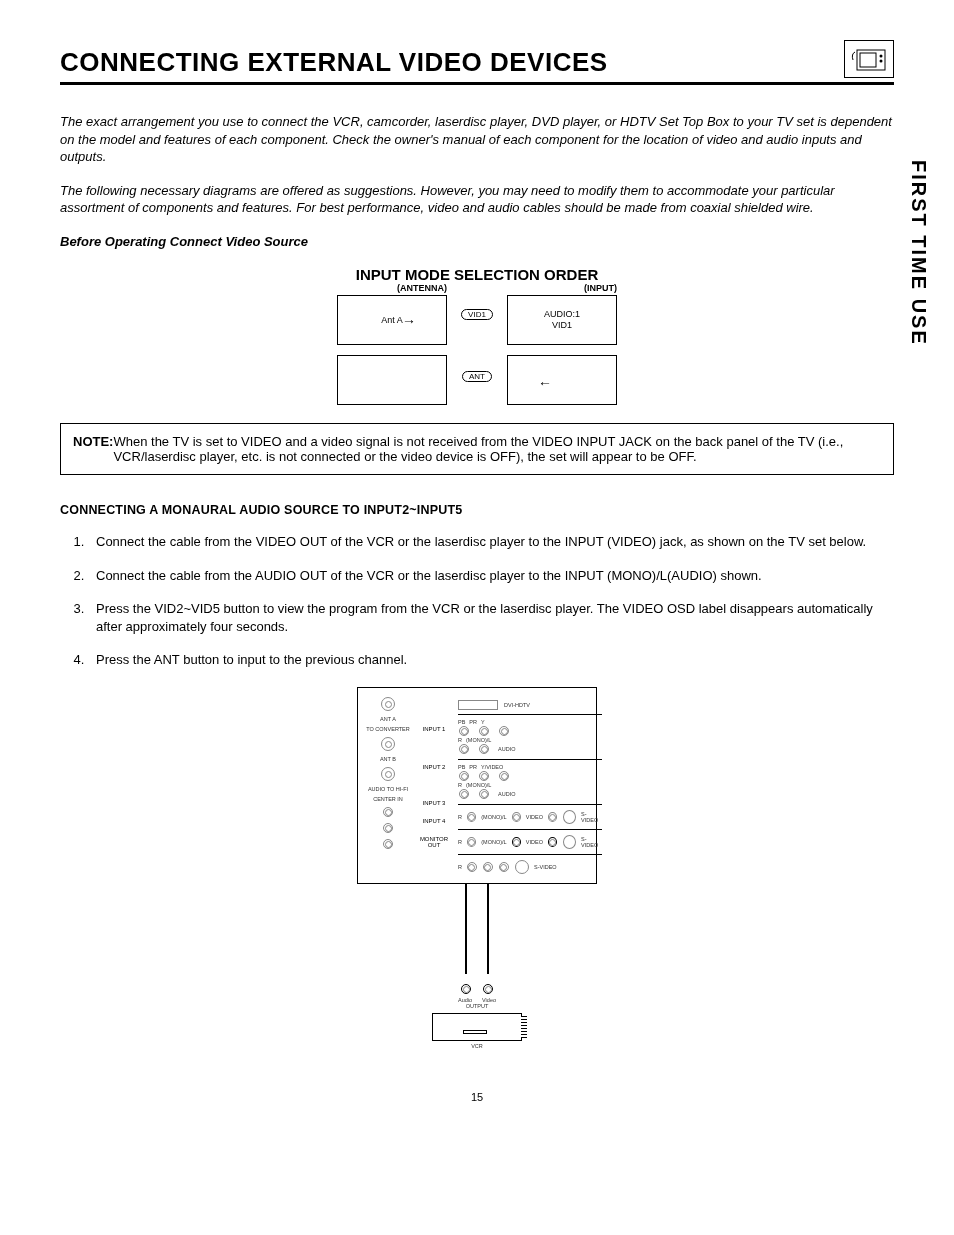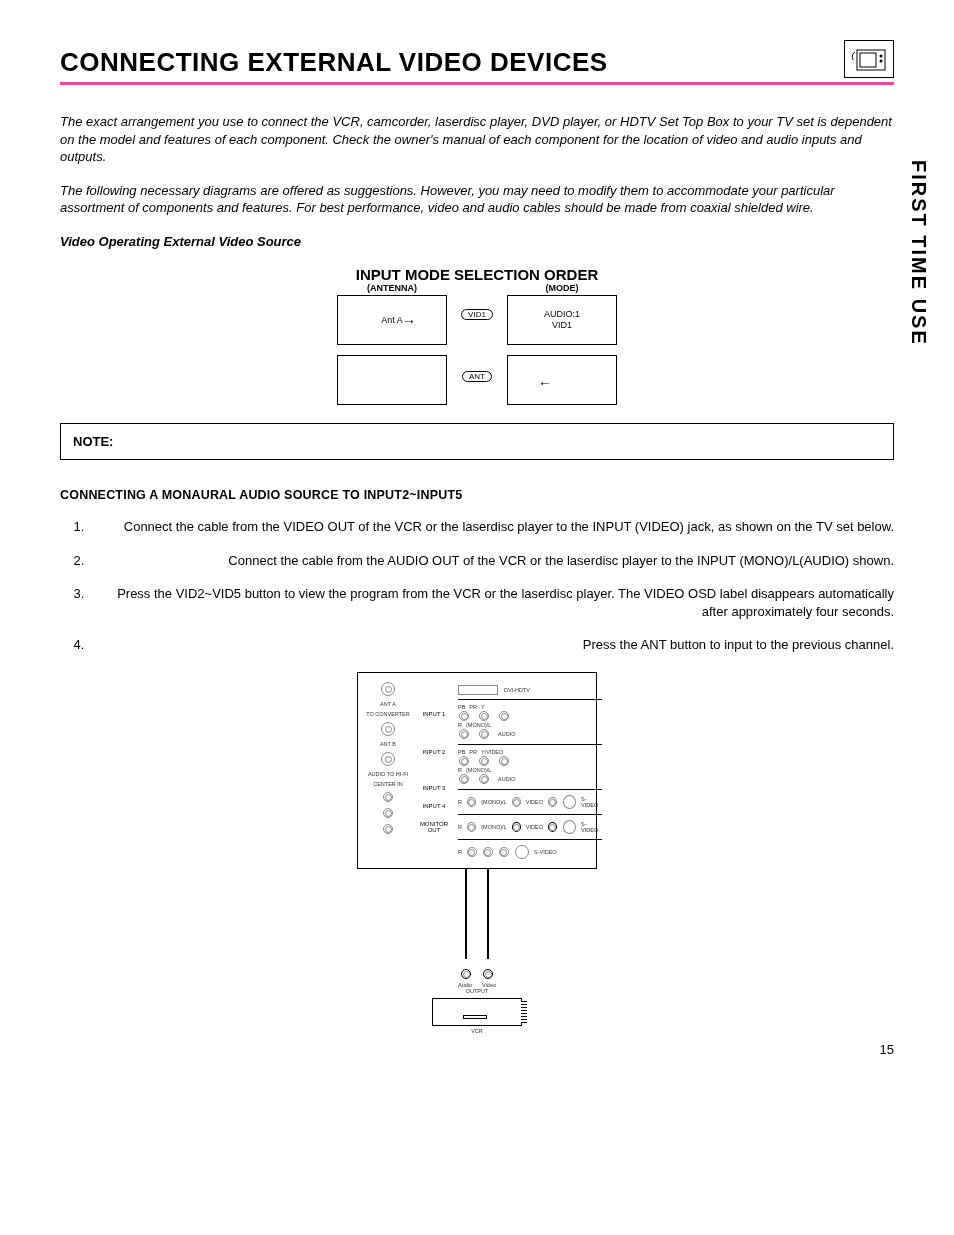--- a/index.html
+++ b/index.html
@@ -6,46 +6,46 @@
   body {
     font-family: Arial, Helvetica, sans-serif;
     font-size: 13px;
     color: #000;
     background: #fff;
     width: 954px;
     margin: 0 auto;
     padding: 40px 60px 30px 60px;
     position: relative;
   }
-  .header-row { display: flex; justify-content: space-between; align-items: flex-end; border-bottom: 3px solid #ec4899; padding-bottom: 4px; margin-bottom: 28px; }
+  .header-row { display: flex; justify-content: space-between; align-items: flex-end; border-bottom: 3px solid #000000; padding-bottom: 4px; margin-bottom: 28px; }
   h1 { font-size: 26px; font-weight: bold; letter-spacing: 0.5px; text-transform: uppercase; }
   .header-icon { width: 50px; height: 38px; border:1px solid #000; display:flex; align-items:center; justify-content:center; font-size:10px; }
   .side-tab {
     position: absolute;
     right: 24px;
     top: 160px;
     writing-mode: vertical-rl;
     text-orientation: mixed;
     font-weight: bold;
     font-size: 20px;
     letter-spacing: 2px;
   }
   p { margin-bottom: 16px; line-height: 1.35; font-style: italic; }
   .bold { font-weight: bold; }
   .diagram-title { text-align:center; font-weight:bold; font-size:15px; margin-top:8px; }
   .diagram1 { width: 340px; margin: 0 auto 14px auto; font-size:9px; }
   .d1-row { display:flex; gap:60px; justify-content:center; }
-  .d1-col { display:flex; flex-direction:column; align-items:center; }
+  .d1-col { display:flex; flex-direction:column; align-items:flex-end; }
   .d1-head { font-weight:bold; font-size:9px; margin-bottom:2px; }
   .d1-box { border:1px solid #000; width:110px; height:50px; display:flex; align-items:center; justify-content:center; text-align:center; line-height:1.2; }
   .d1-pill { border:1px solid #000; border-radius:8px; font-size:8px; padding:0 6px; background:#fff; }
   .note-box { border:1px solid #000; padding:10px 12px; margin: 6px 0 28px 0; display:flex; font-size:13px; }
   .note-label { font-weight:bold; }
   h2 { font-size:12.5px; font-weight:bold; margin-bottom:16px; text-transform:uppercase; letter-spacing:0.2px; }
-  ol { list-style-position: outside; padding-left: 28px; margin-bottom:18px;text-align:right; }
+  ol { list-style-position: outside; padding-left: 28px; margin-bottom:18px; }
   ol li { margin-bottom:16px; padding-left:8px; line-height:1.35; }
   .diagram2 {
     width: 240px; margin: 0 auto; border:1px solid #000; font-size:7px; padding:8px 8px 4px 8px;
     display:grid; grid-template-columns: 44px 40px 1fr; gap:4px;
   }
   .connector { width:14px; height:14px; border:1.5px solid #888; border-radius:50%; display:inline-flex; align-items:center; justify-content:center; margin:1px; }
   .connector::after { content:""; width:5px; height:5px; border:1px solid #888; border-radius:50%; }
   .conn-sm { width:10px; height:10px; }
   .row { border-top:1px solid #000; padding:4px 0; display:flex; align-items:center; gap:6px; }
   .row:first-child { border-top:none; }
@@ -56,21 +56,21 @@
   .jackrow { display:flex; align-items:center; gap:4px; }
   .tiny { font-size:5.5px; color:#333; }
   .svideo { width:14px; height:14px; border:1.5px solid #888; border-radius:50%; display:inline-block; margin:1px;}
   .vcr-box { width:240px; margin:6px auto 0 auto; text-align:center; font-size:8px; }
   .vcr-jacks { display:flex; gap:10px; justify-content:center; margin-bottom:2px;}
   .vcr-body { border:1px solid #000; width:90px; height:28px; margin:4px auto 2px auto; position:relative; }
   .vcr-body::after{ content:""; position:absolute; right:-6px; top:2px; bottom:2px; width:6px; background:repeating-linear-gradient(0deg,#000,#000 1px,#fff 1px,#fff 3px);}
   .vcr-slot { position:absolute; left:30px; top:16px; width:24px; height:4px; border:1px solid #000;}
   .cable { width:2px; height:90px; background:#000; display:inline-block; margin:0 8px;}
   .cables { text-align:center; }
-  .page-num { text-align:right; font-size:13px; margin-top:8px; }
+  .page-num { text-align:center; font-size:11px; margin-top:42px; }
 </style>
 </head>
 <body>
 
 <div class="header-row">
   <h1>CONNECTING EXTERNAL VIDEO DEVICES</h1>
   <div class="header-icon">
     <svg width="40" height="30" viewBox="0 0 40 30">
         <rect x="8" y="6" width="28" height="20" fill="none" stroke="#000"></rect>
         <rect x="11" y="9" width="16" height="14" fill="none" stroke="#000"></rect>
@@ -80,32 +80,32 @@
       </svg>
   </div>
 </div>
 
 <div class="side-tab">FIRST TIME USE</div>
 
 <p>The exact arrangement you use to connect the VCR, camcorder, laserdisc player, DVD player, or HDTV Set Top Box to your TV set is dependent on the model and features of each component.  Check the owner's manual of each component for the location of video and audio inputs and outputs.</p>
 <p>The following necessary diagrams are offered as suggestions.  However, you may need to modify them to accommodate your particular assortment of components and features.  For best performance, video and audio cables should be made from coaxial shielded wire.</p>
 
 <p>
-  <span class="bold">Video Operating External Video Source</span><br>
+  <span class="bold">Before Operating Connect Video Source</span><br>
 </p>
 
 <div class="diagram-title">INPUT MODE SELECTION ORDER</div>
 <div class="diagram1">
   <div class="d1-row">
     <div class="d1-col">
       <div class="d1-head">(ANTENNA)</div>
       <div class="d1-box">Ant A</div>
     </div>
     <div class="d1-col">
-      <div class="d1-head">(MODE)</div>
+      <div class="d1-head">(INPUT)</div>
       <div class="d1-box">
         <div>
           <span>AUDIO:1</span><br>
           <span>VID1</span>
         </div>
       </div>
     </div>
   </div>
   <div style="text-align:center; margin:-4px 0 4px 0; position:relative;">
     <span style="position:absolute; left:95px; top:-30px; font-size:14px;">→</span>
@@ -116,20 +116,21 @@
     <div class="d1-box"></div>
   </div>
   <div style="text-align:center; margin-top:-6px; position:relative;">
     <span style="position:absolute; right:95px; top:-26px; font-size:14px;">←</span>
     <span class="d1-pill" style="position:relative; top:-28px;">ANT</span>
   </div>
 </div>
 
 <div class="note-box">
   <div class="note-label">NOTE:</div>
+  <div>When the TV is set to VIDEO and a video signal is not received from the VIDEO INPUT JACK on the back panel of the TV (i.e., VCR/laserdisc player, etc. is not connected or the video device is OFF), the set will appear to be OFF.</div>
 </div>
 
 <h2>CONNECTING A MONAURAL AUDIO SOURCE TO INPUT2~INPUT5</h2>
 
 <ol>
   <li>Connect the cable from the VIDEO OUT of the VCR or the laserdisc player to the INPUT (VIDEO) jack, as shown on the TV set below.</li>
   <li>Connect the cable from the AUDIO OUT of the VCR or the laserdisc player to the INPUT (MONO)/L(AUDIO) shown.</li>
   <li>Press the VID2~VID5 button to view the program from the VCR or the laserdisc player.  The VIDEO OSD label disappears automatically after approximately four seconds.</li>
   <li>Press the ANT button to input to the previous channel.</li>
 </ol>

